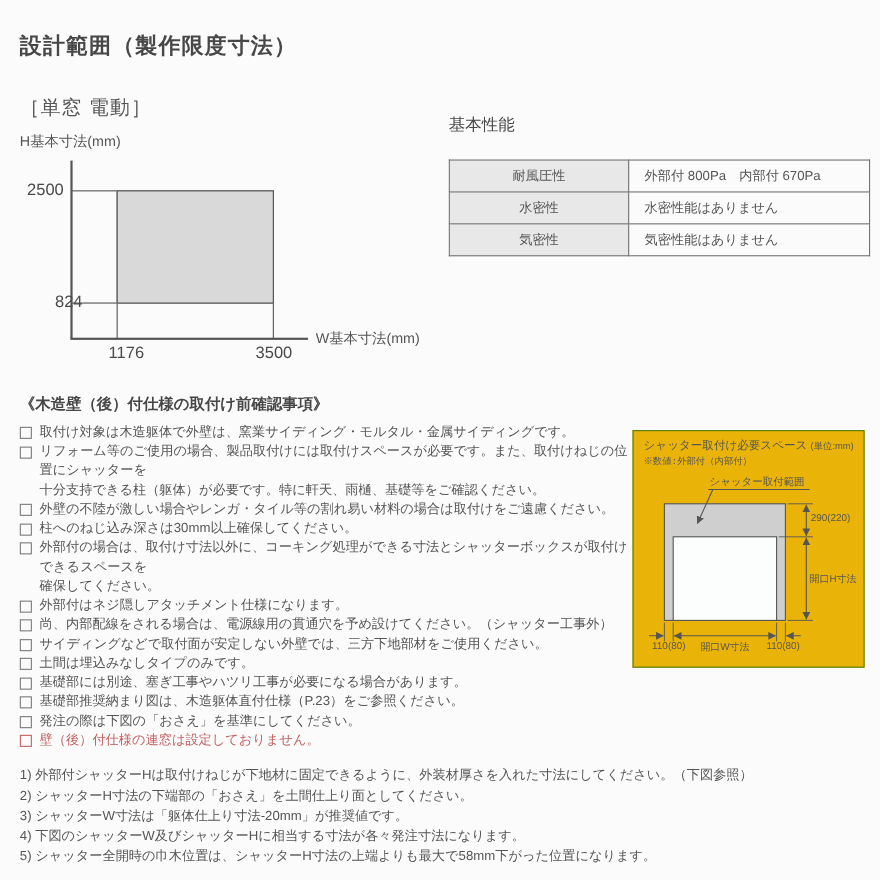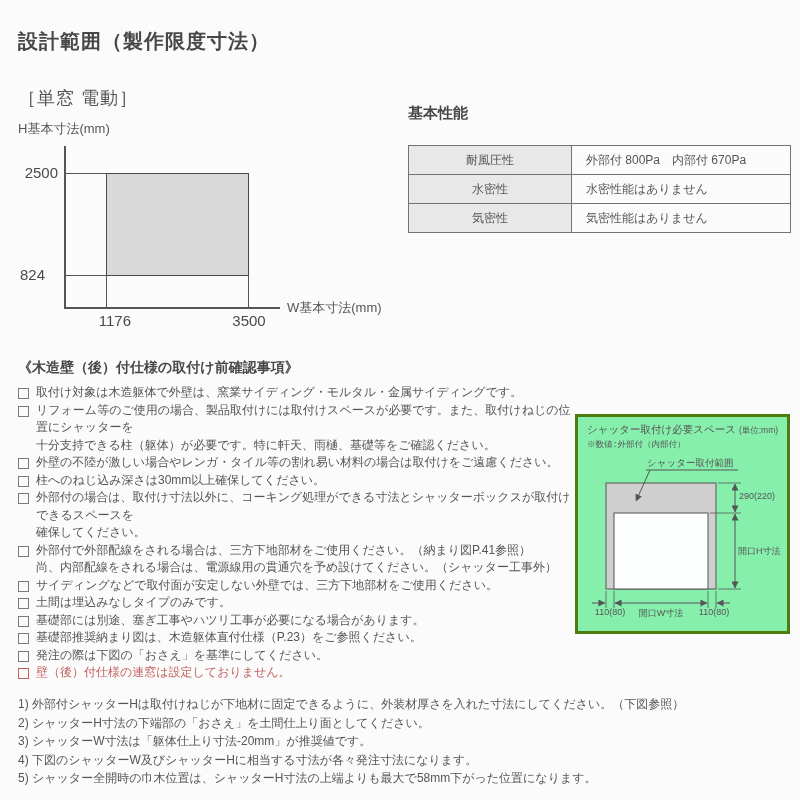--- a/index.html
+++ b/index.html
@@ -15,39 +15,39 @@
   .page-subtitle{left:18px;top:86px;font-size:18px;color:#555;letter-spacing:1px;}
 
   
   .chart-ylabel{left:18px;top:120px;font-size:13px;}
   .chart-xlabel{left:287px;top:299px;font-size:13px;}
   .tick{font-size:15px;color:#4a4a4a;}
   .range-rect{left:106px;top:173px;width:143px;height:103px;background:var(--chart-fill,#d9d9d9);
     border:1.5px solid #4a4a4a;box-sizing:border-box;}
 
   
-  .perf-heading{left:408px;top:104px;font-size:15px;font-weight:700;color:var(--heading,#474747);}
+  .perf-heading{left:408px;top:104px;font-size:15px;font-weight:400;color:var(--heading,#474747);}
   table.perf{position:absolute;left:408px;top:145px;width:383px;border-collapse:collapse;}
   table.perf td{border:1px solid #737373;font-size:12px;height:26px;color:#555;}
   table.perf td.key{width:160px;background:var(--table-key-bg,#e8e8e8);text-align:center;}
   table.perf td.val{padding-left:14px;}
 
   
   .chk-heading{left:18px;top:359px;font-size:14px;font-weight:700;color:var(--heading,#474747);}
   .chk-list{left:18px;top:384px;width:560px;font-size:12px;line-height:17.5px;}
   .chk-item{display:flex;align-items:flex-start;}
   .cb{flex:0 0 auto;width:9px;height:9px;border:1px solid #7a7a7a;margin:4px 7px 0 0;background:transparent;}
   .chk-item.red{color:var(--red,#c26161);}
   .chk-item.red .cb{border-color:var(--red,#c26161);}
 
   
   .notes{left:18px;top:695px;font-size:12px;line-height:18.5px;color:#555;}
 
   
-  .dg-panel{left:575px;top:414px;width:209px;height:214px;border:3px solid #4d7c0f;background:#86efac;}
+  .dg-panel{left:575px;top:391px;width:209px;height:214px;border:1px solid #4d7c0f;background:#eab308;}
   .dg-title{left:9px;top:6px;font-size:10.5px;color:#555;white-space:nowrap;}
   .dg-unit{font-size:8.5px;}
   .dg-note{left:9px;top:22px;font-size:8.5px;color:#555;font-family:Liberation Mono, monospace;}
   .dg-range{left:69px;top:40px;font-size:9.5px;color:#555;white-space:nowrap;}
   .dg-dim{position:absolute;font-size:9px;color:#555;white-space:nowrap;}
   .dg-svg{position:absolute;left:0;top:0;}
 </style>
 </head>
 <body>
 
@@ -59,21 +59,21 @@
   <div>
     <div class="abs chart-ylabel">H基本寸法(mm)</div>
     <div class="ln" style="left:64px;top:146px;width:1.5px;height:162px;"></div>
     <div class="ln" style="left:64px;top:307px;width:216px;height:1.5px;"></div>
     <div class="ln" style="left:65px;top:173px;width:184px;height:1px;"></div>
     <div class="ln" style="left:65px;top:275px;width:184px;height:1px;"></div>
     <div class="ln" style="left:106px;top:174px;width:1px;height:134px;"></div>
     <div class="ln" style="left:248px;top:174px;width:1px;height:134px;"></div>
     <div class="abs range-rect"></div>
     <div class="abs tick" style="left:16px;top:164px;width:42px;text-align:right;">2500</div>
-    <div class="abs tick" style="left:20px;top:266px;width:42px;">824</div>
+    <div class="abs tick" style="left:33px;top:266px;width:42px;text-align:right;">824</div>
     <div class="abs tick" style="left:83px;top:312px;width:48px;text-align:right;">1176</div>
     <div class="abs tick" style="left:225px;top:312px;width:48px;text-align:center;">3500</div>
     <div class="abs chart-xlabel">W基本寸法(mm)</div>
   </div>
 
   <div class="abs perf-heading">基本性能</div>
   <table class="perf">
     <tbody>
         <tr>
       <td class="key">耐風圧性</td>
@@ -113,22 +113,25 @@
     </div>
     <div class="chk-item">
       <span class="cb"></span>
       <span>
         <div>外部付の場合は、取付け寸法以外に、コーキング処理ができる寸法とシャッターボックスが取付けできるスペースを</div>
         <div>確保してください。</div>
       </span>
     </div>
     <div class="chk-item">
       <span class="cb"></span>
+      <span>外部付はネジ隠しアタッチメント仕様になります。</span>
+    </div>
+    <div class="chk-item">
+      <span class="cb"></span>
       <span>
-        <div>外部付で外部配線をされる場合は、三方下地部材をご使用ください。（納まり図P.41参照）</div>
         <div>尚、内部配線をされる場合は、電源線用の貫通穴を予め設けてください。（シャッター工事外）</div>
       </span>
     </div>
     <div class="chk-item">
       <span class="cb"></span>
       <span>サイディングなどで取付面が安定しない外壁では、三方下地部材をご使用ください。</span>
     </div>
     <div class="chk-item">
       <span class="cb"></span>
       <span>土間は埋込みなしタイプのみです。</span>

